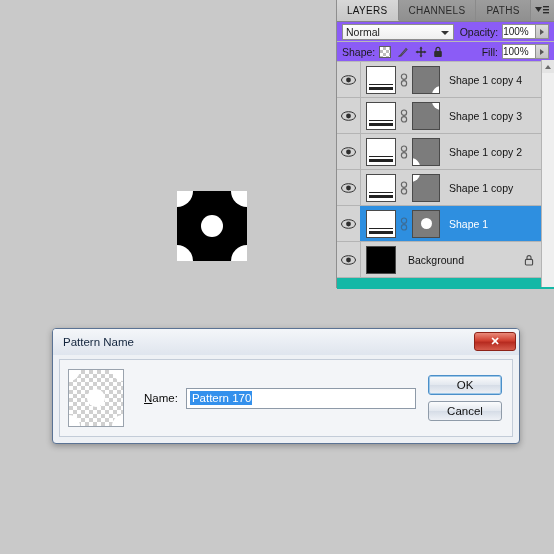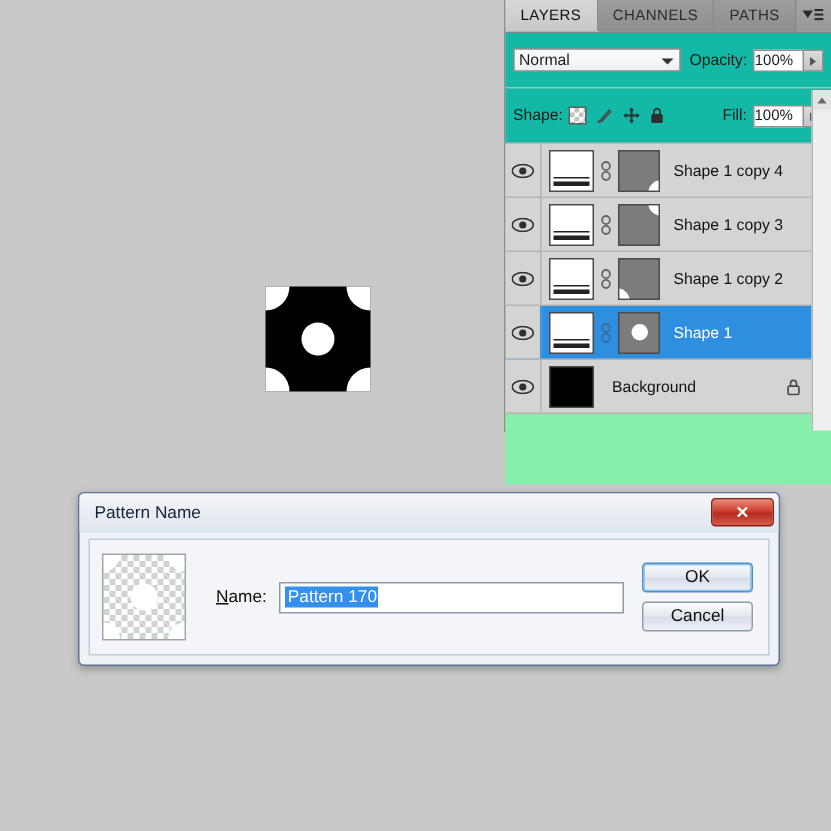--- a/index.html
+++ b/index.html
@@ -94,25 +94,25 @@
     position: absolute;
     right: 5px;
     top: 5px;
     width: 14px;
     height: 11px;
     cursor: pointer;
   }
 
   
   .panel-row {
-    height: 37px;
+    height: 20px;
     display: flex;
     align-items: center;
     padding: 0 5px;
-    background: #14b8a6;
+    background: #8b5cf6;
     border-bottom: 1px solid #b9b9b9;
     box-sizing: border-box;
   }
   #blend-select {
     width: 112px;
     height: 16px;
     background: linear-gradient(#fdfdfd, #efefef);
     border: 1px solid #8d8d8d;
     box-sizing: border-box;
     display: flex;
@@ -186,21 +186,21 @@
   }
   .lk-lock {
     width: 10px;
     height: 12px;
   }
 
   
   #layer-list {
     position: relative;
     height: 227px;
-    background: #86efac;
+    background: #14b8a6;
     overflow: hidden;
   }
   .layer-row {
     height: 36px;
     display: flex;
     align-items: center;
     border-bottom: 1px solid #b4b4b4;
     box-sizing: border-box;
     background: #d4d4d4;
     cursor: default;
@@ -597,20 +597,39 @@
           <rect x="2.4" y="1" width="5.2" height="5.4" rx="2.6" fill="none" stroke="#666" stroke-width="1.2"></rect>
           <rect x="2.4" y="7.6" width="5.2" height="5.4" rx="2.6" fill="none" stroke="#666" stroke-width="1.2"></rect>
         </svg>
       </span>
       <div class="mask-thumb">
         <div class="mask-quarter bl"></div>
       </div>
       <span class="layer-name">Shape 1 copy 2</span>
     </div>
 
+    <div class="layer-row">
+      <div class="eye-cell">
+        <svg width="15" height="10" viewBox="0 0 15 10">
+          <ellipse cx="7.5" cy="5" rx="7" ry="4.3" fill="none" stroke="#2e2e2e" stroke-width="1"></ellipse>
+          <circle cx="7.5" cy="5" r="2.4" fill="#2e2e2e"></circle>
+        </svg>
+      </div>
+      <div class="thumb thumb-doc"></div>
+      <span class="link-icon">
+        <svg width="10" height="14" viewBox="0 0 10 14">
+          <rect x="2.4" y="1" width="5.2" height="5.4" rx="2.6" fill="none" stroke="#666" stroke-width="1.2"></rect>
+          <rect x="2.4" y="7.6" width="5.2" height="5.4" rx="2.6" fill="none" stroke="#666" stroke-width="1.2"></rect>
+        </svg>
+      </span>
+      <div class="mask-thumb">
+        <div class="mask-quarter tl"></div>
+      </div>
+      <span class="layer-name">Shape 1 copy</span>
+    </div>
 
     <div class="layer-row selected">
       <div class="eye-cell">
         <svg width="15" height="10" viewBox="0 0 15 10">
           <ellipse cx="7.5" cy="5" rx="7" ry="4.3" fill="none" stroke="#2e2e2e" stroke-width="1"></ellipse>
           <circle cx="7.5" cy="5" r="2.4" fill="#2e2e2e"></circle>
         </svg>
       </div>
       <div class="thumb thumb-doc"></div>
       <span class="link-icon">

